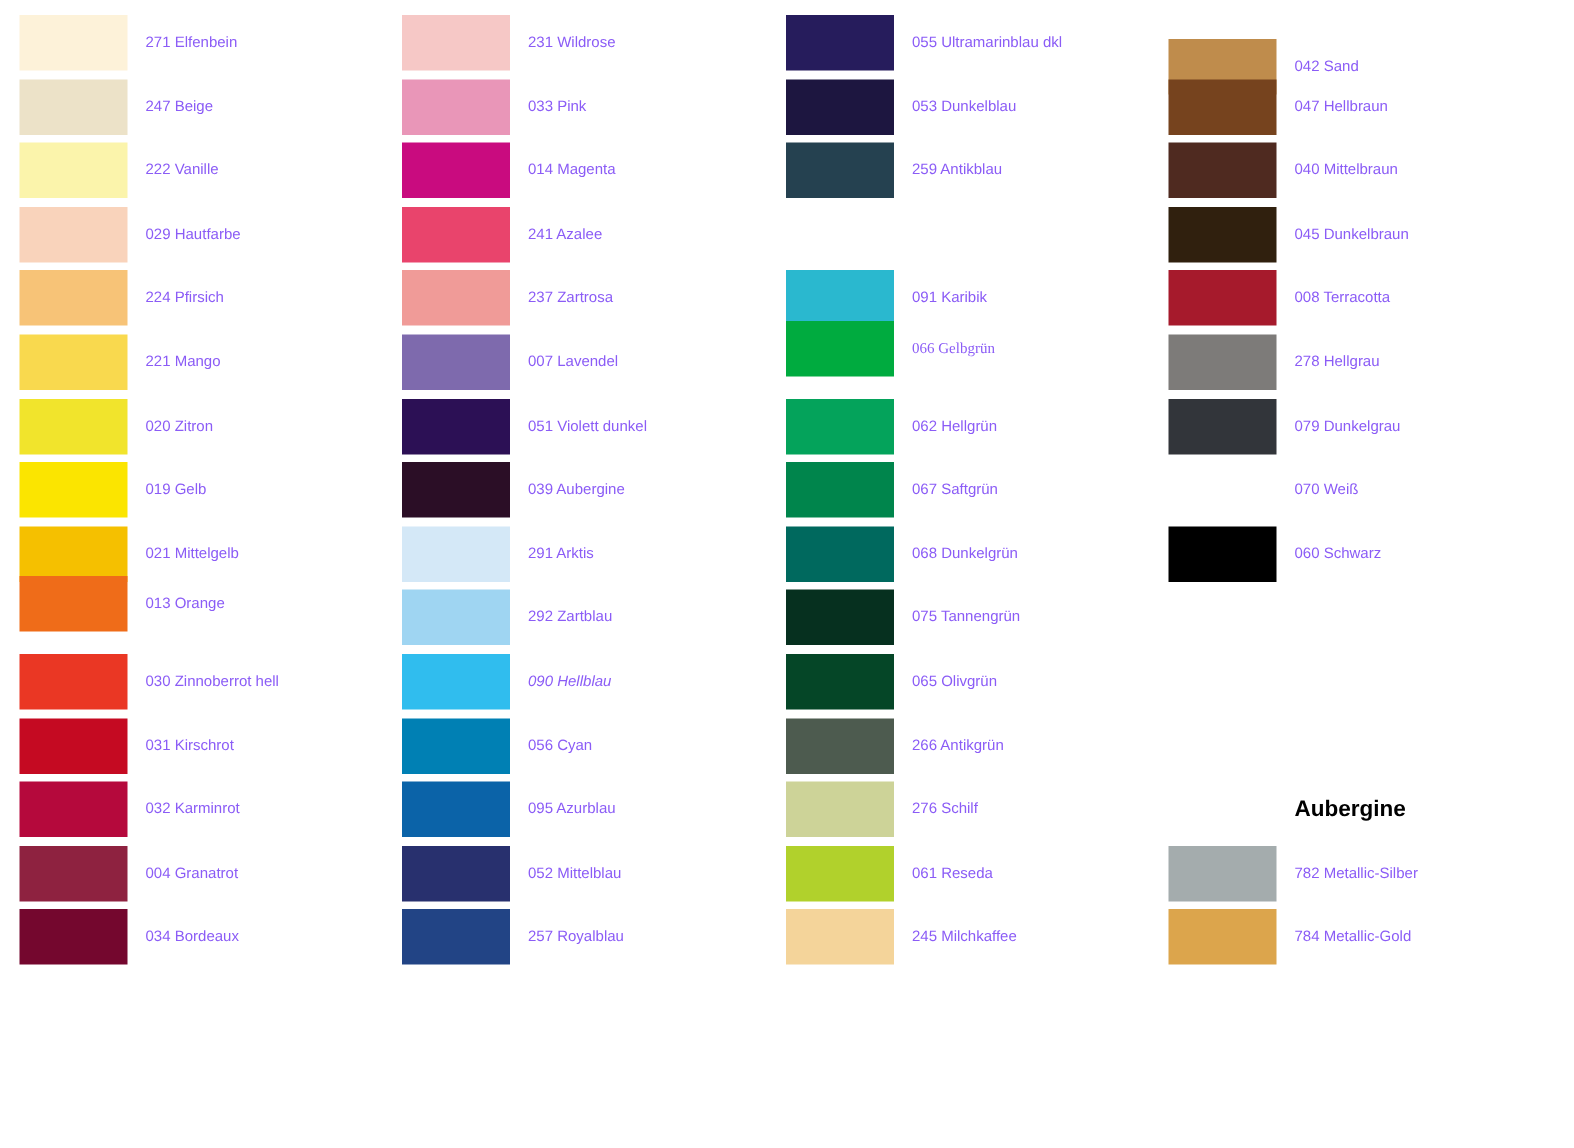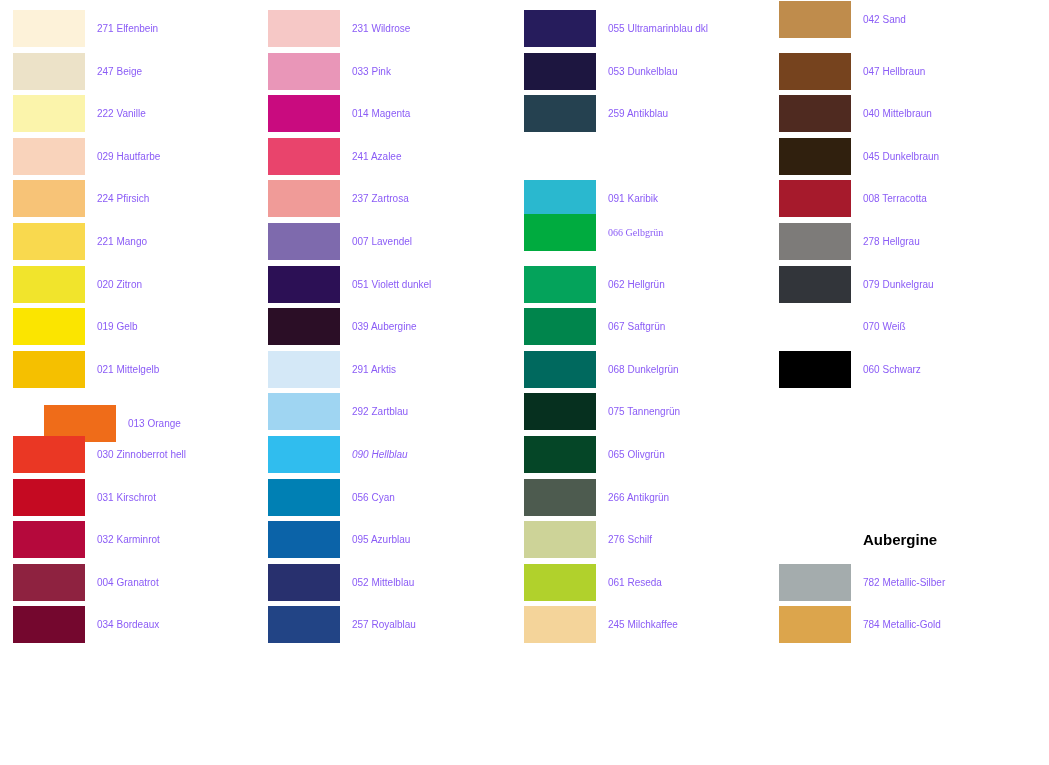--- a/index.html
+++ b/index.html
@@ -102,21 +102,21 @@
         <div class="label">020 Zitron</div>
       </div>
       <div class="row" style="top: 308.2px;">
         <div class="swatch" style="background: rgb(251, 229, 0);"></div>
         <div class="label">019 Gelb</div>
       </div>
       <div class="row" style="top: 350.8px;">
         <div class="swatch" style="background: rgb(245, 192, 0);"></div>
         <div class="label">021 Mittelgelb</div>
       </div>
-      <div class="row" style="top: 405px; margin-left: 31px;">
+      <div class="row" style="top: 384px;">
         <div class="swatch" style="background: rgb(239, 108, 25);"></div>
         <div class="label">013 Orange</div>
       </div>
       <div class="row" style="top: 436px;">
         <div class="swatch" style="background: rgb(234, 55, 36);"></div>
         <div class="label">030 Zinnoberrot hell</div>
       </div>
       <div class="row" style="top: 478.6px;">
         <div class="swatch" style="background: rgb(197, 10, 34);"></div>
         <div class="label">031 Kirschrot</div>
@@ -248,21 +248,21 @@
       <div class="row" style="top: 563.8px;">
         <div class="swatch" style="background: rgb(177, 209, 44);"></div>
         <div class="label">061 Reseda</div>
       </div>
       <div class="row" style="top: 606.4px;">
         <div class="swatch" style="background: rgb(244, 212, 154);"></div>
         <div class="label">245 Milchkaffee</div>
       </div>
     </div>
     <div class="column col-3">
-      <div class="row" style="top: 1px;">
+      <div class="row" style="top: 26px;">
         <div class="swatch" style="background: rgb(191, 140, 76);"></div>
         <div class="label">042 Sand</div>
       </div>
       <div class="row" style="top: 52.6px;">
         <div class="swatch" style="background: rgb(118, 67, 30);"></div>
         <div class="label">047 Hellbraun</div>
       </div>
       <div class="row" style="top: 95.2px;">
         <div class="swatch" style="background: rgb(79, 42, 32);"></div>
         <div class="label">040 Mittelbraun</div>

